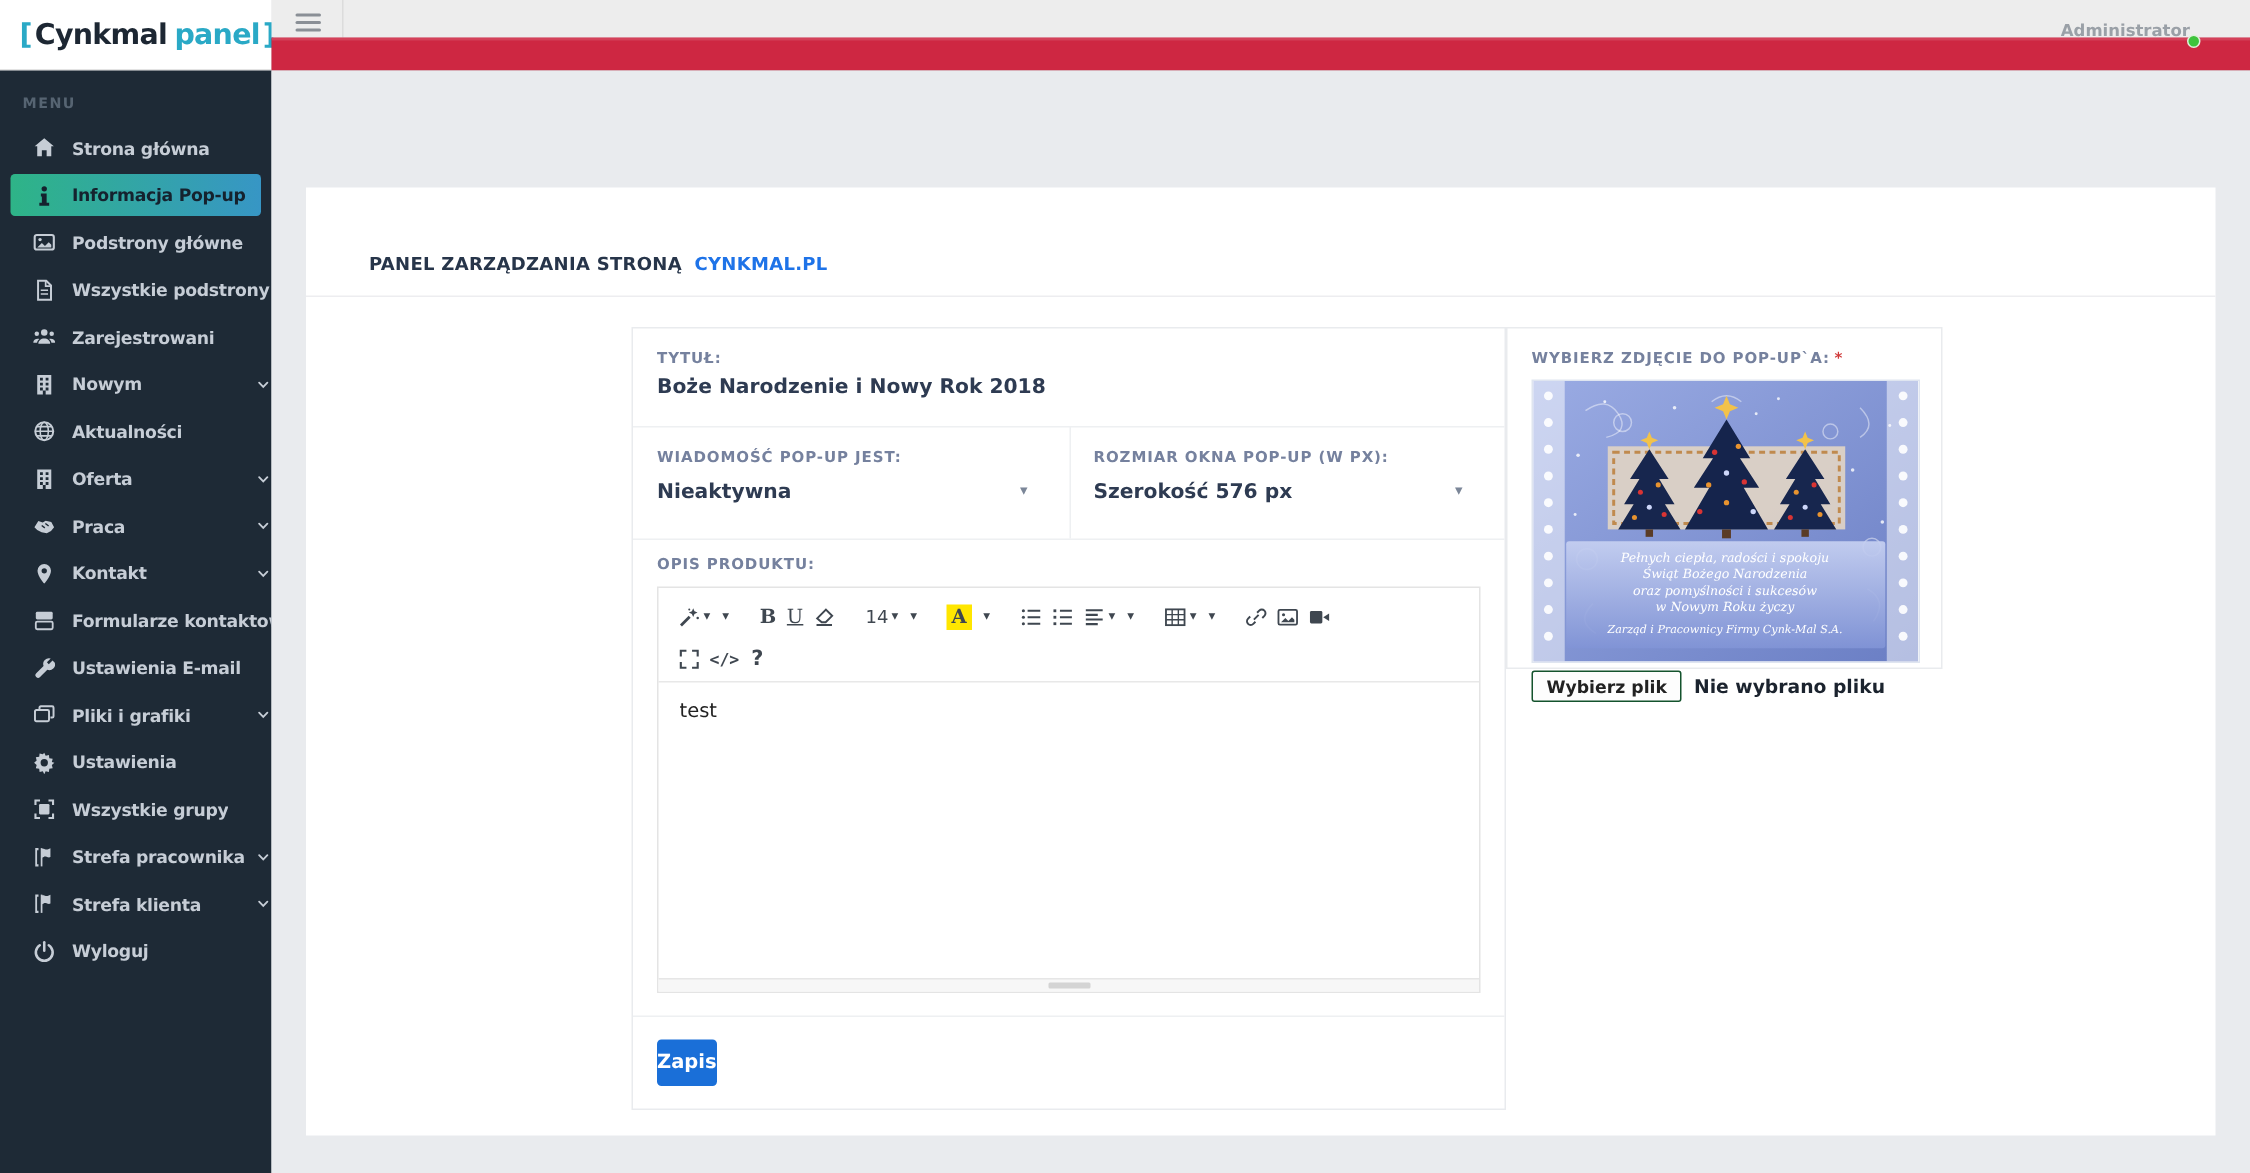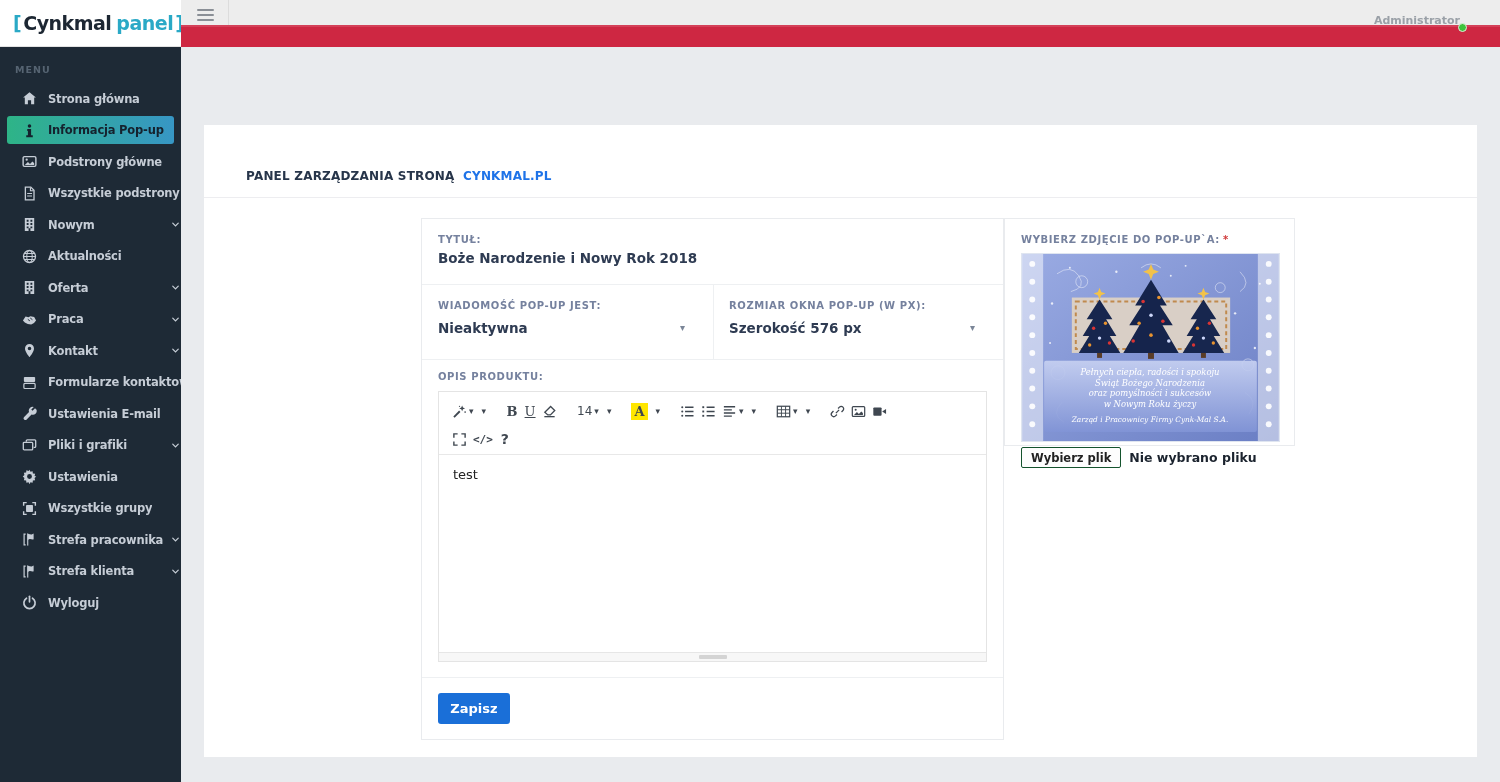--- a/index.html
+++ b/index.html
@@ -84,21 +84,21 @@
     font-family:"DejaVu Serif","Liberation Serif",serif; line-height:17px; }
   .ed-help { font-weight:700; font-size:14px; }
   .ed-code { font-size:11px; font-weight:700; font-family:"DejaVu Sans Mono","Liberation Mono",monospace; }
   .ed-content { position:relative; height:196px; padding:12px 14px; font-size:13px; color:#222;
     cursor:text; }
   .ed-statusbar { position:absolute; left:0; right:0; bottom:0; height:9px; background:#f7f7f7;
     border-top:1px solid #e6e6e6; cursor:ns-resize; }
   .ed-grip { position:absolute; left:50%; top:2px; width:28px; height:4px; margin-left:-14px;
     background:#d4d4d4; border-radius:1px; }
 
-  .save-btn { position:absolute; left:16px; top:474px; width:72px; height:31px; background:#1a6fd8;
+  .save-btn { position:absolute; left:16px; top:474px; width:40px; height:31px; background:#1a6fd8;
     color:#fff; font-size:13px; font-weight:700; border:none; border-radius:3px; cursor:pointer;
     font-family:inherit; }
 
   
   .required { color:#d03a3a; margin-left:3px; }
   .promo-img { position:absolute; left:16px; top:34px; width:259px; height:189px;
     border:1px solid #dfe5f0; }
   .file-row { position:absolute; left:16px; top:228px; display:flex; align-items:center; }
   .file-btn { height:21px; padding:0 9px; background:#fdfdfd; border:1px solid #14532d;
     border-radius:2px; font-size:11.5px; font-weight:600; color:#222; cursor:pointer;
@@ -269,20 +269,26 @@
           <svg class="nav-icon">
             <use href="#i-images"></use>
           </svg>
           <span class="nav-label">Podstrony główne</span>
         </div>
         <div class="nav-item">
           <svg class="nav-icon">
             <use href="#i-file"></use>
           </svg>
           <span class="nav-label">Wszystkie podstrony</span>
+        </div>
+        <div class="nav-item">
+          <svg class="nav-icon">
+            <use href="#i-users"></use>
+          </svg>
+          <span class="nav-label">Zarejestrowani</span>
         </div>
         <div class="nav-item">
           <svg class="nav-icon">
             <use href="#i-building"></use>
           </svg>
           <span class="nav-label">Nowym</span>
           <svg class="nav-chev">
             <use href="#i-chev"></use>
           </svg>
         </div>

